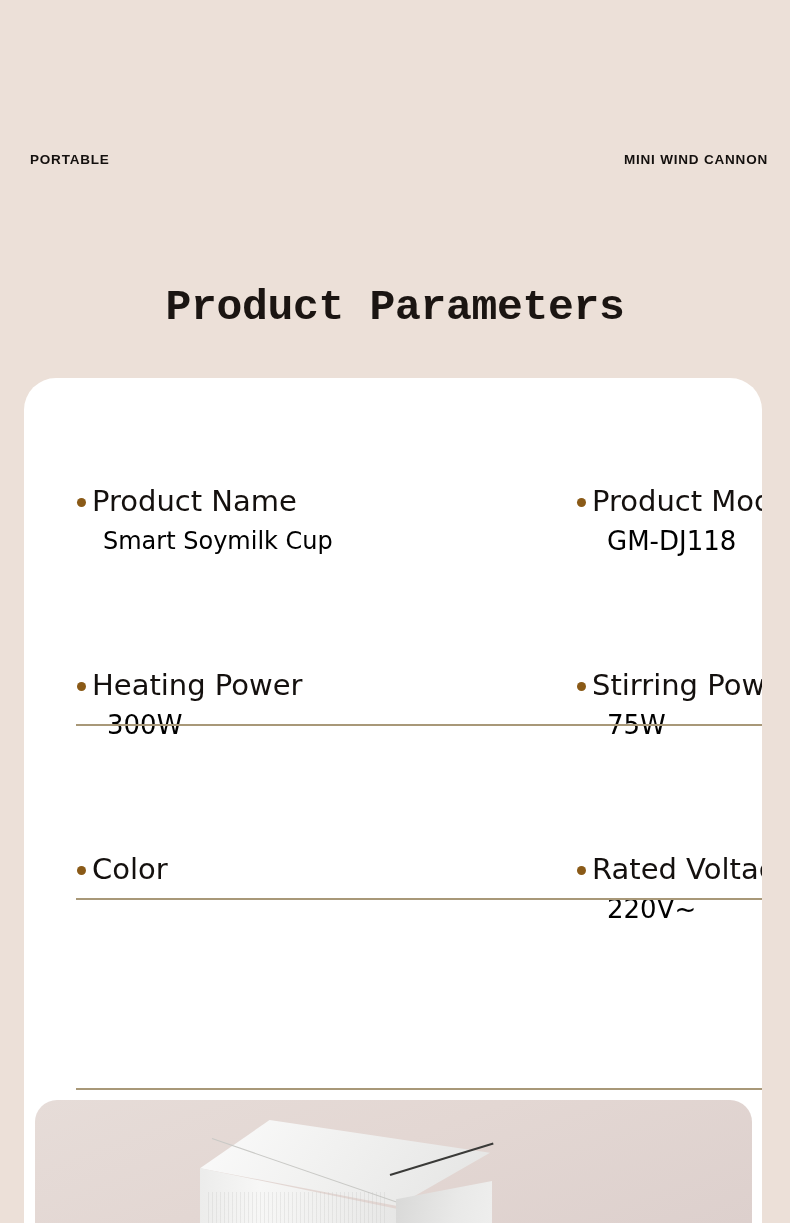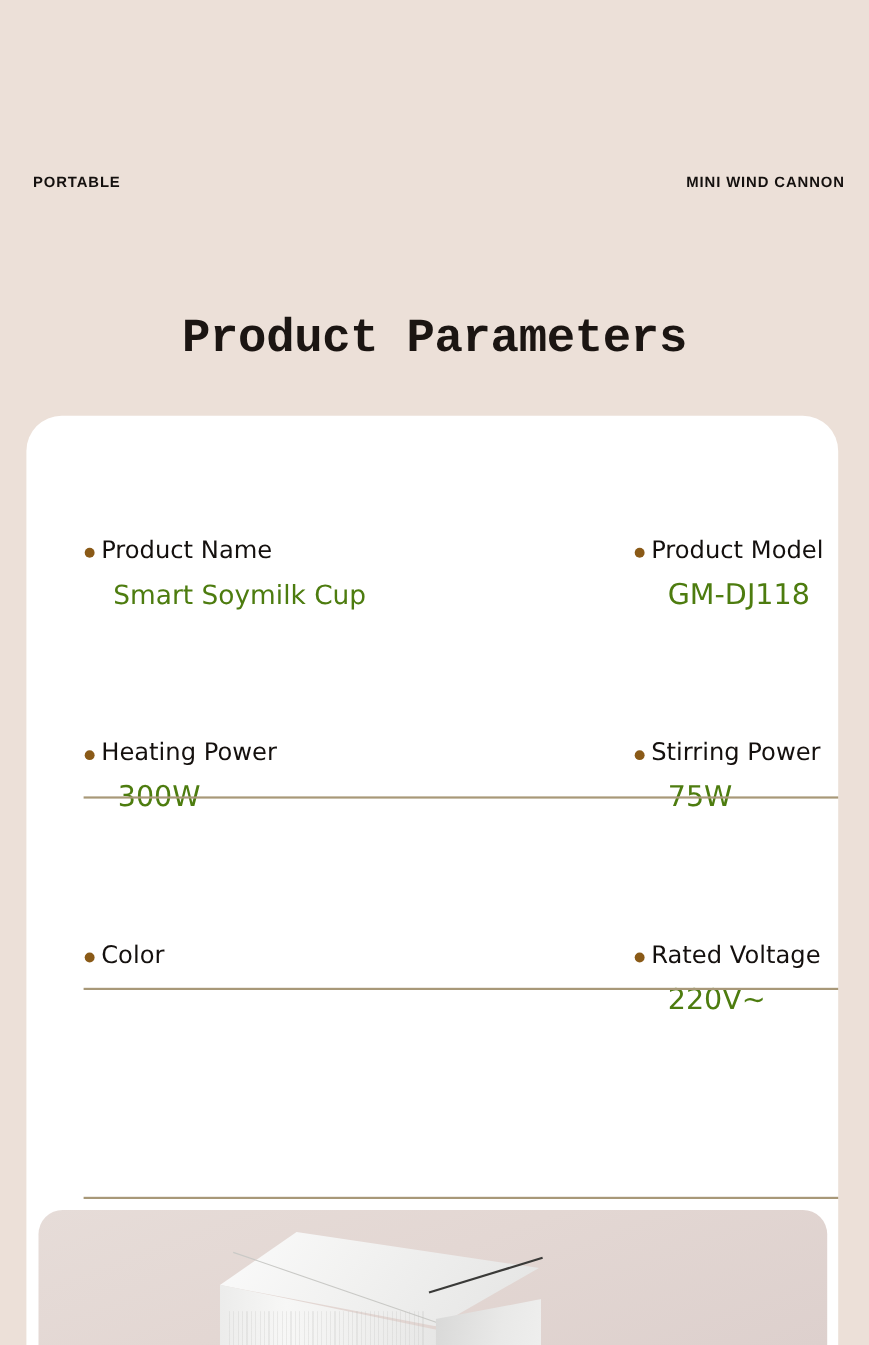--- a/index.html
+++ b/index.html
@@ -12,21 +12,21 @@
   body {
     background: #ece0d8;
     font-family: "DejaVu Sans", "Liberation Sans", sans-serif;
     position: relative;
     overflow: hidden;
   }
 
   
   .eyebrow-row {
     position: absolute;
-    top: 155px;
+    top: 149px;
     left: 0;
     width: 790px;
     height: 22px;
   }
   .eyebrow {
     position: absolute;
     font-family: "Liberation Sans", sans-serif;
     font-weight: bold;
     font-size: 13.5px;
     letter-spacing: 0.8px;
@@ -81,40 +81,40 @@
 
   .param-cell {
     width: 50%;
     padding-top: 6px;
   }
   .param-cell.right-cell { padding-left: 182px; }
   .param-cell.left-cell  { padding-left: 27px; }
 
   .param-label {
     font-family: "DejaVu Sans", sans-serif;
-    font-size: 22px;
+    font-size: 29px;
     color: #14100e;
     line-height: 34px;
     white-space: nowrap;
     position: relative;
     padding-left: 15px;
   }
   .bullet {
     position: absolute;
     left: 0;
     top: 14px;
     width: 9px;
     height: 9px;
     border-radius: 50%;
     background: #8a5a17;
   }
   .param-value {
     font-family: "DejaVu Sans", sans-serif;
     font-size: 24px;
-    color: #4d7c0f;
+    color: #000000;
     line-height: 32px;
     margin-top: 7px;
     padding-left: 26px;
     white-space: nowrap;
   }
   .param-value.tight { padding-left: 30px; font-size: 26px; }
 
   .divider {
     position: absolute;
     left: 26px;

